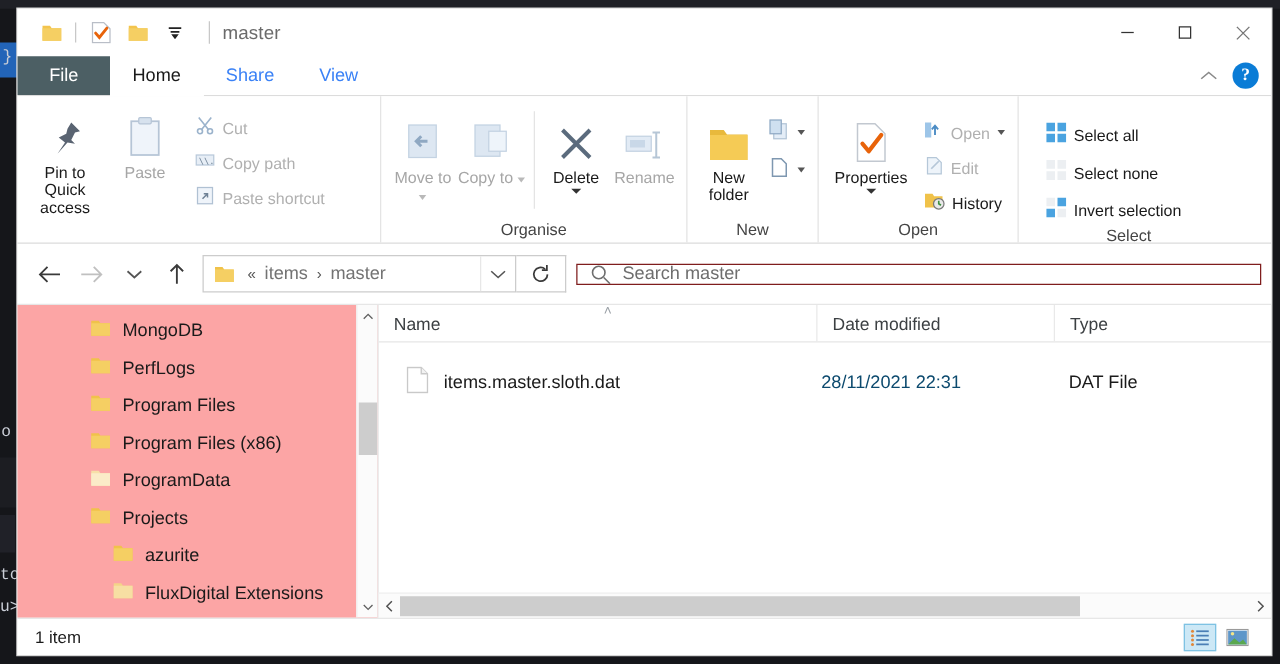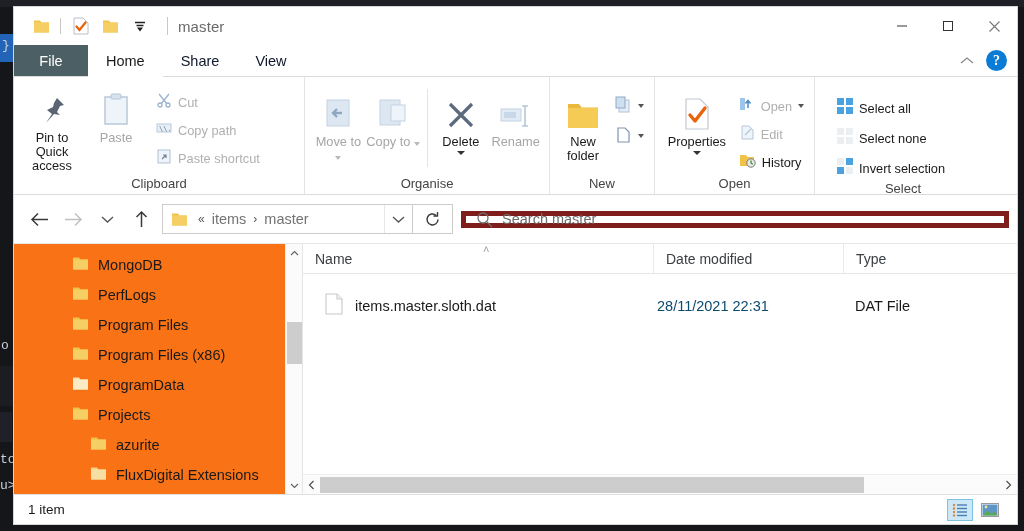--- a/index.html
+++ b/index.html
@@ -33,21 +33,21 @@
   .qat-btn { width:30px; height:30px; display:flex; align-items:center; justify-content:center; }
   .qat-sep { width:1px; height:16px; background:#c8c8c8; margin:0 4px; }
   .title-text { margin-left:10px; font-size:15px; color:#6a6a6a; letter-spacing:.1px; }
   .title-sep { width:1px; height:18px; background:#c8c8c8; margin-left:12px; }
   .wincontrols { margin-left:auto; display:flex; height:100%; }
   .wc { width:46px; height:38px; display:flex; align-items:center; justify-content:center; }
   .wc svg { display:block; }
 
   
   .tabbar { height:32px; display:flex; align-items:stretch; background:#fff; border-bottom:1px solid #dcdcdc; flex:0 0 32px; position:relative; }
-  .tab { display:flex; align-items:center; justify-content:center; font-size:14.5px; color:#0f172a; padding:0 18px; }
+  .tab { display:flex; align-items:center; justify-content:center; font-size:14.5px; color:#3b82f6; padding:0 18px; }
   .tab.file { background:#4c5f64; color:#ffffff; min-width:74px; }
   .tab.active { background:#fff; color:#1a1a1a; border-bottom:1px solid #fff; margin-bottom:-1px; }
   .tabbar-right { margin-left:auto; display:flex; align-items:center; gap:6px; padding-right:10px; }
   .help-btn { width:21px; height:21px; border-radius:50%; background:#0a7cd6; color:#fff; font-size:14px; font-weight:bold;
               display:flex; align-items:center; justify-content:center; font-family:"Liberation Serif", serif; }
 
   
   .ribbon { height:118px; flex:0 0 118px; background:#fff; border-bottom:1px solid #dcdcdc; display:flex; position:relative; }
   .group { position:relative; display:flex; flex-direction:column; padding-top:6px; }
   .group + .group { border-left:1px solid #e4e4e4; }
@@ -69,28 +69,28 @@
 
   
   .addrbar { height:48px; flex:0 0 48px; display:flex; align-items:center; background:#fff; padding:0 8px; gap:0px; }
   .navbtn { width:34px; height:34px; display:flex; align-items:center; justify-content:center; }
   .crumbbox { flex:1; height:30px; border:1px solid #cccccc; display:flex; align-items:center; background:#fff; margin-left:4px; }
   .crumb-folder { padding:0 6px 0 8px; display:flex; align-items:center; }
   .crumb { font-size:14.5px; color:#737373; padding:0 3px; }
   .crumb-sep { color:#555; font-size:12px; padding:0 4px; }
   .crumb-dd { margin-left:auto; width:28px; height:28px; display:flex; align-items:center; justify-content:center; border-left:1px solid #e7e7e7; }
   .refreshbtn { width:40px; height:30px; display:flex; align-items:center; justify-content:center; border:1px solid #cccccc; border-left:none; }
-  .searchbox { width:548px; height:17px; border:5px solid #7f1d1d; display:flex; align-items:center; margin-left:8px; }
+  .searchbox { width:548px; height:17px; border:1px solid #7f1d1d; display:flex; align-items:center; margin-left:8px; }
   .search-ic { width:36px; display:flex; align-items:center; justify-content:center; }
   .search-ph { font-size:14.5px; color:#6e6e6e; }
 
   
   .body { flex:1; display:flex; min-height:0; border-top:1px solid #e6e6e6; }
 
-  .navpane { width:288px; flex:0 0 288px; position:relative; background:#f97316; overflow:hidden; }
+  .navpane { width:288px; flex:0 0 288px; position:relative; background:#fca5a5; overflow:hidden; }
   .tree { padding-top:6px; }
   .titem { display:flex; align-items:center; height:30px; padding-left:58px; gap:9px; }
   .titem.indent { padding-left:76px; }
   .titem .nm { font-size:14.5px; color:#1a1a1a; white-space:nowrap; }
   .titem.faded .nm { color:#1a1a1a; }
 
   .vscroll { position:absolute; right:0; top:0; bottom:0; width:17px; background:#fbfbfb; border-left:1px solid #efefef; }
   .vs-arrow { height:17px; display:flex; align-items:center; justify-content:center; }
   .vs-thumb { position:absolute; left:1px; width:15px; top:78px; height:42px; background:#cdcdcd; }
 
@@ -247,21 +247,20 @@
               <span>
                 <svg width="16" height="16" viewBox="0 0 16 16">
                     <rect x="2" y="2" width="12" height="13" fill="#eff4fa" stroke="#b0c1d3"></rect>
                     <path d="M6 11l4-4M7 7h3v3" stroke="#6f8296" stroke-width="1.2" fill="none"></path>
                   </svg>
               </span>
               <span class="lb">Paste shortcut</span>
             </div>
           </div>
         </div>
-        <div class="group-label">Clipboard</div>
       </div>
 
       <div class="group" style="width:245px;">
         <div class="group-inner" style="padding-top:4px;">
           <div class="bigbtn dim">
             <div class="ic">
               <svg width="32" height="34" viewBox="0 0 32 34">
                   <rect x="5" y="3" width="22" height="26" fill="#dde7f2" stroke="#c3d2e2"></rect>
                   <path d="M20 16h-8m3-4l-4 4 4 4" stroke="#8fa8c2" stroke-width="2.4" fill="none"></path>
                 </svg>

